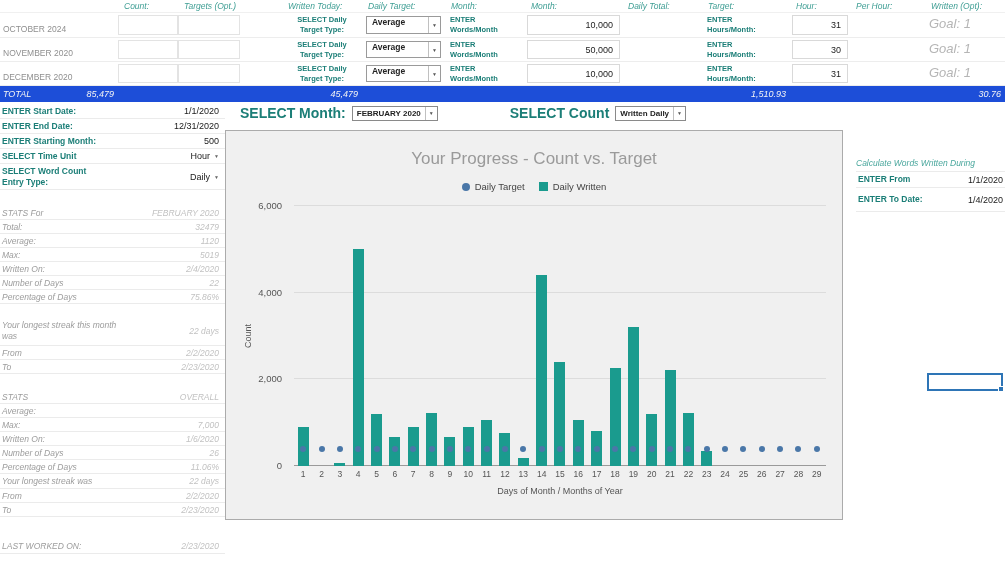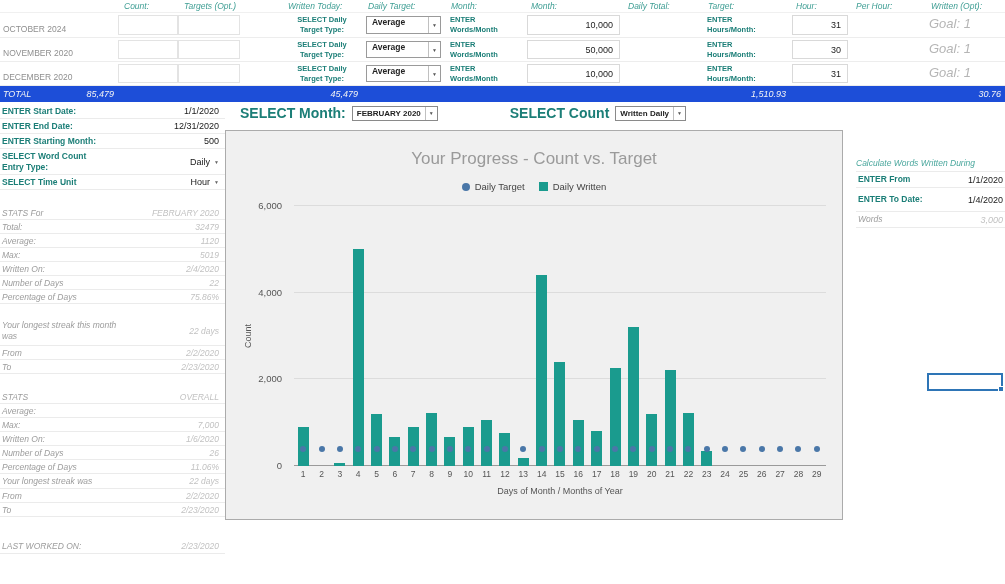--- a/index.html
+++ b/index.html
@@ -231,31 +231,31 @@
       <span class="l-val">1/1/2020</span>
     </div>
   <div class="lrow">
       <span class="l-lab">ENTER End Date:</span>
       <span class="l-val">12/31/2020</span>
     </div>
   <div class="lrow">
       <span class="l-lab">ENTER Starting Month:</span>
       <span class="l-val">500</span>
     </div>
+  <div class="lrow">
+      <span class="l-lab">SELECT Time Unit</span>
+      <span class="l-val">
+        <span>Hour</span>
+        <span class="dd-s">▼</span>
+      </span>
+    </div>
   <div class="lrow tall">
       <span class="l-lab wrap">SELECT Word Count Entry Type:</span>
       <span class="l-val">
         <span>Daily</span>
-        <span class="dd-s">▼</span>
-      </span>
-    </div>
-  <div class="lrow">
-      <span class="l-lab">SELECT Time Unit</span>
-      <span class="l-val">
-        <span>Hour</span>
         <span class="dd-s">▼</span>
       </span>
     </div>
 
   <div class="gap"></div>
 
   <div class="lrow srow">
       <span class="s-lab">STATS For</span>
       <span class="s-val">FEBRUARY 2020</span>
     </div>
@@ -537,19 +537,15 @@
 <div class="right-panel">
   <div class="rp-header">Calculate Words Written During</div>
   <div class="rp-row">
       <span class="rp-label">ENTER From</span>
       <span class="rp-val">1/1/2020</span>
     </div>
   <div class="rp-row tall">
       <span class="rp-label">ENTER To Date:</span>
       <span class="rp-val">1/4/2020</span>
     </div>
-  <div class="rp-row muted">
-      <span class="rp-label">Words</span>
-      <span class="rp-val">3,000</span>
-    </div>
 </div>
 
 <div class="sel-cell"></div>
 
 </body></html>

